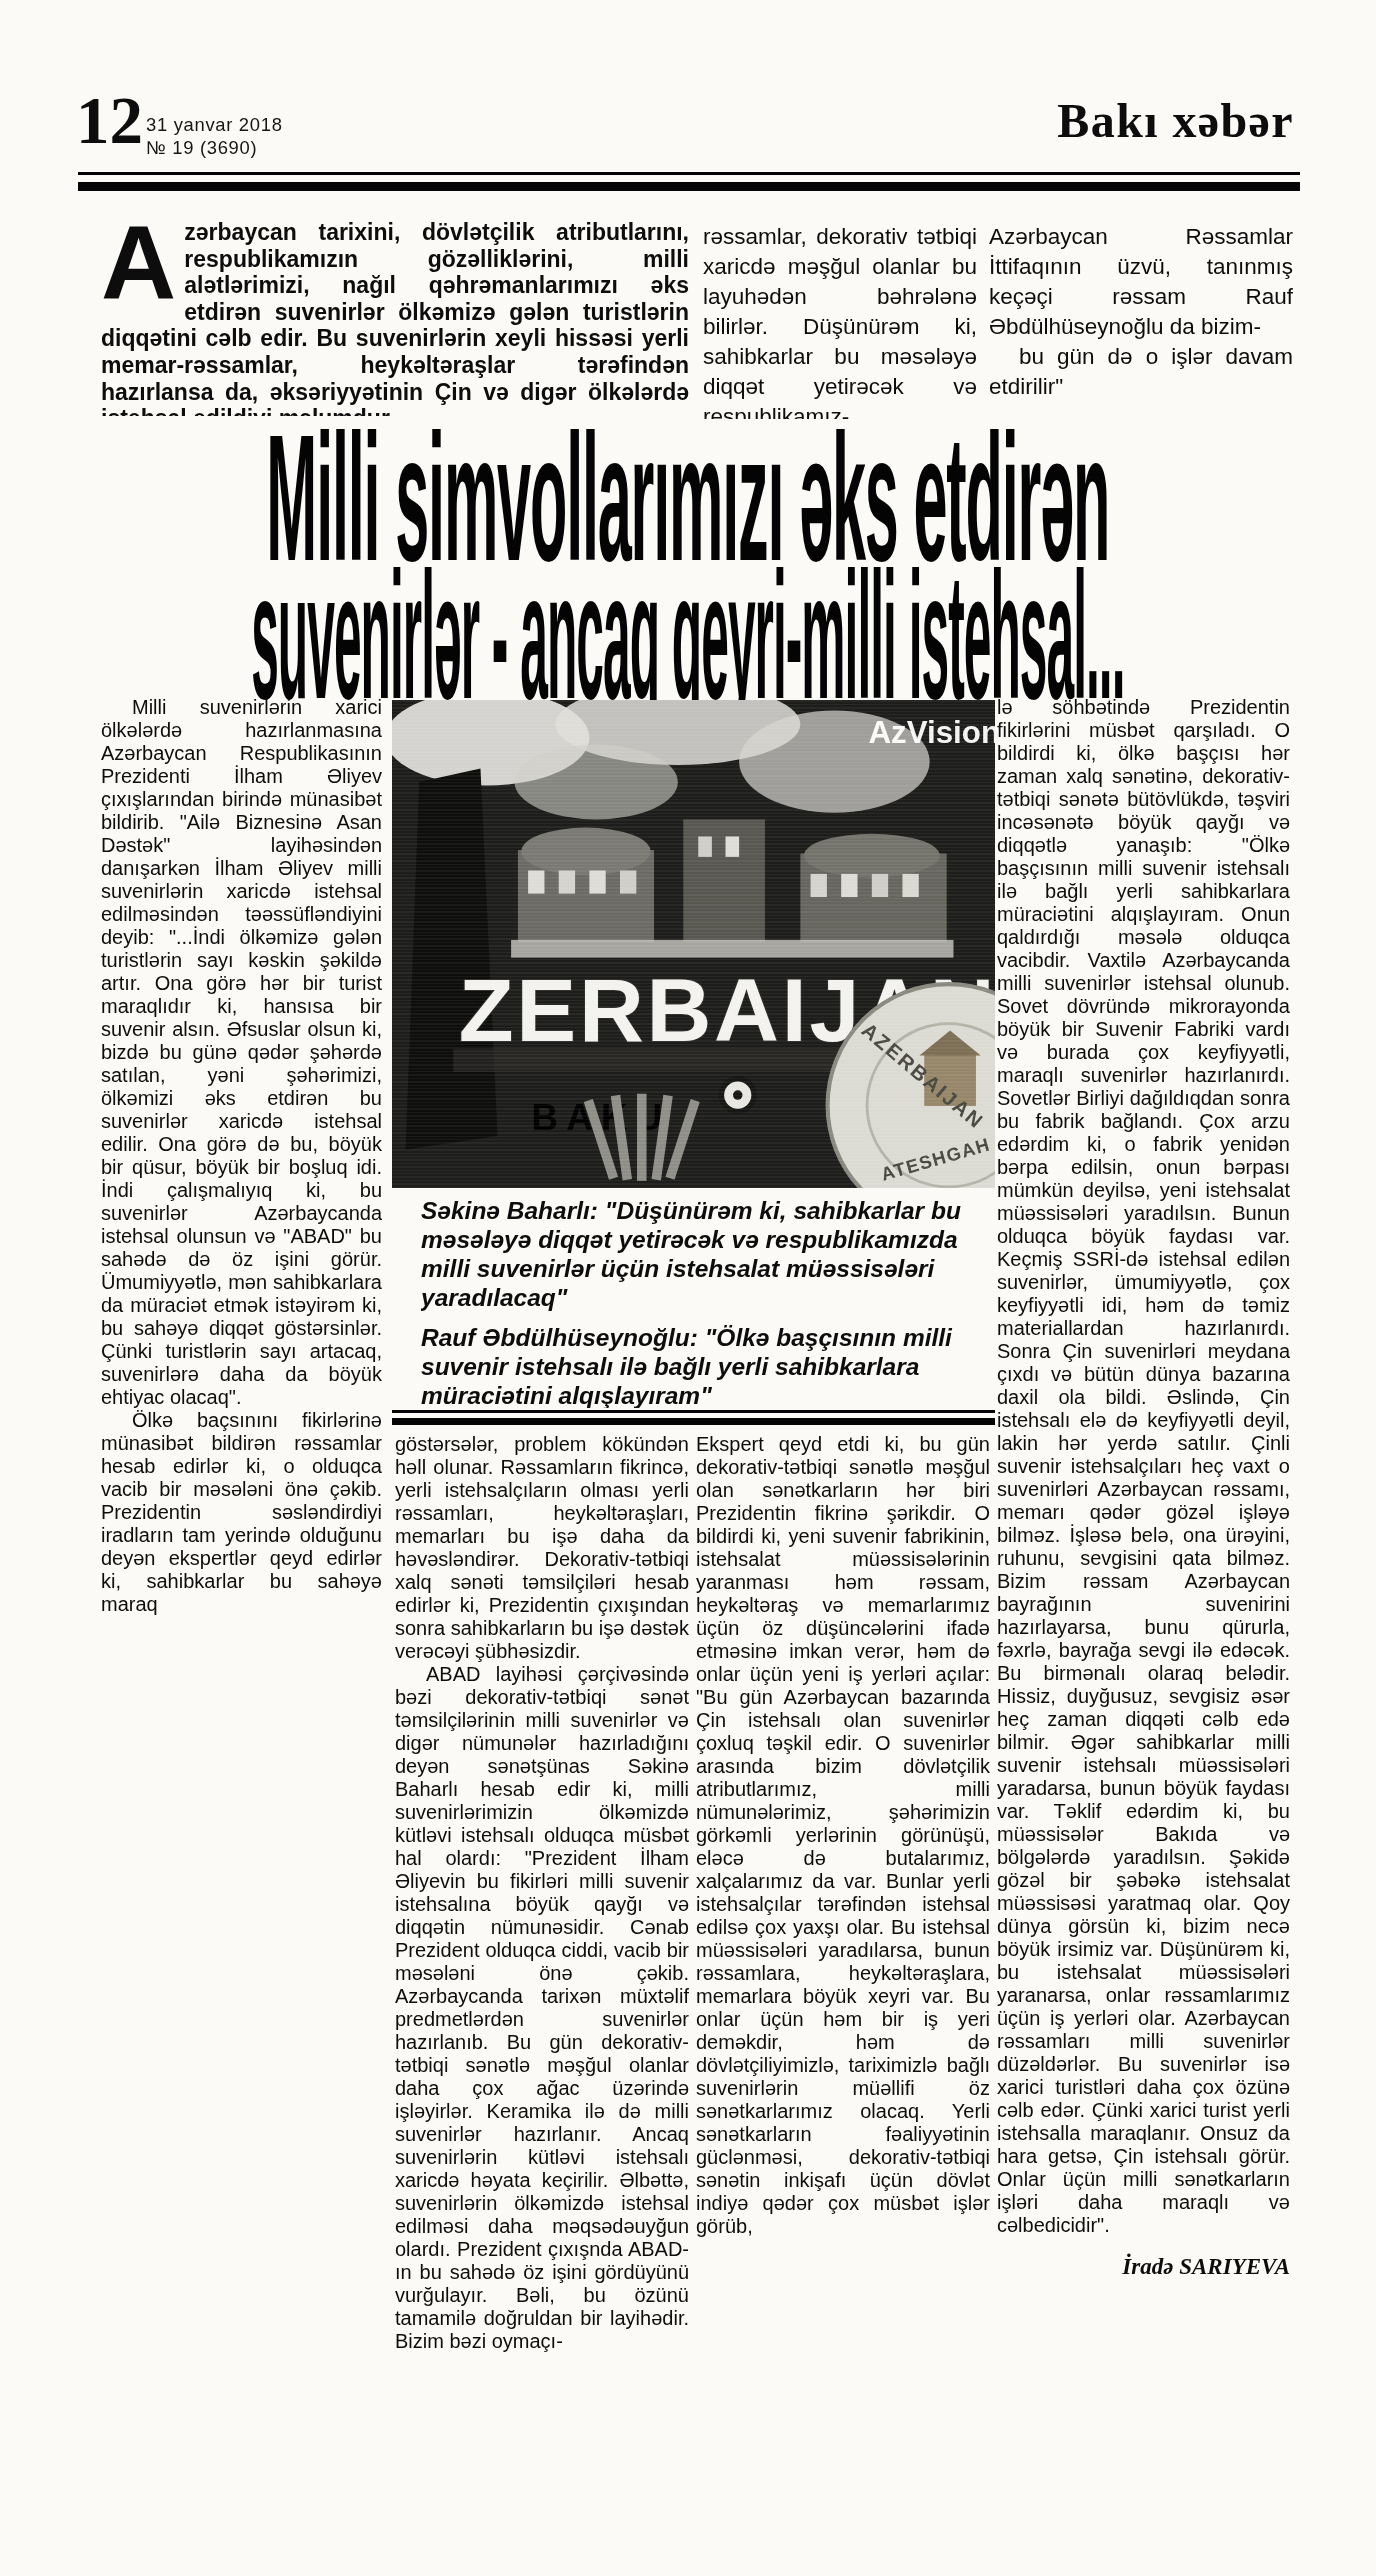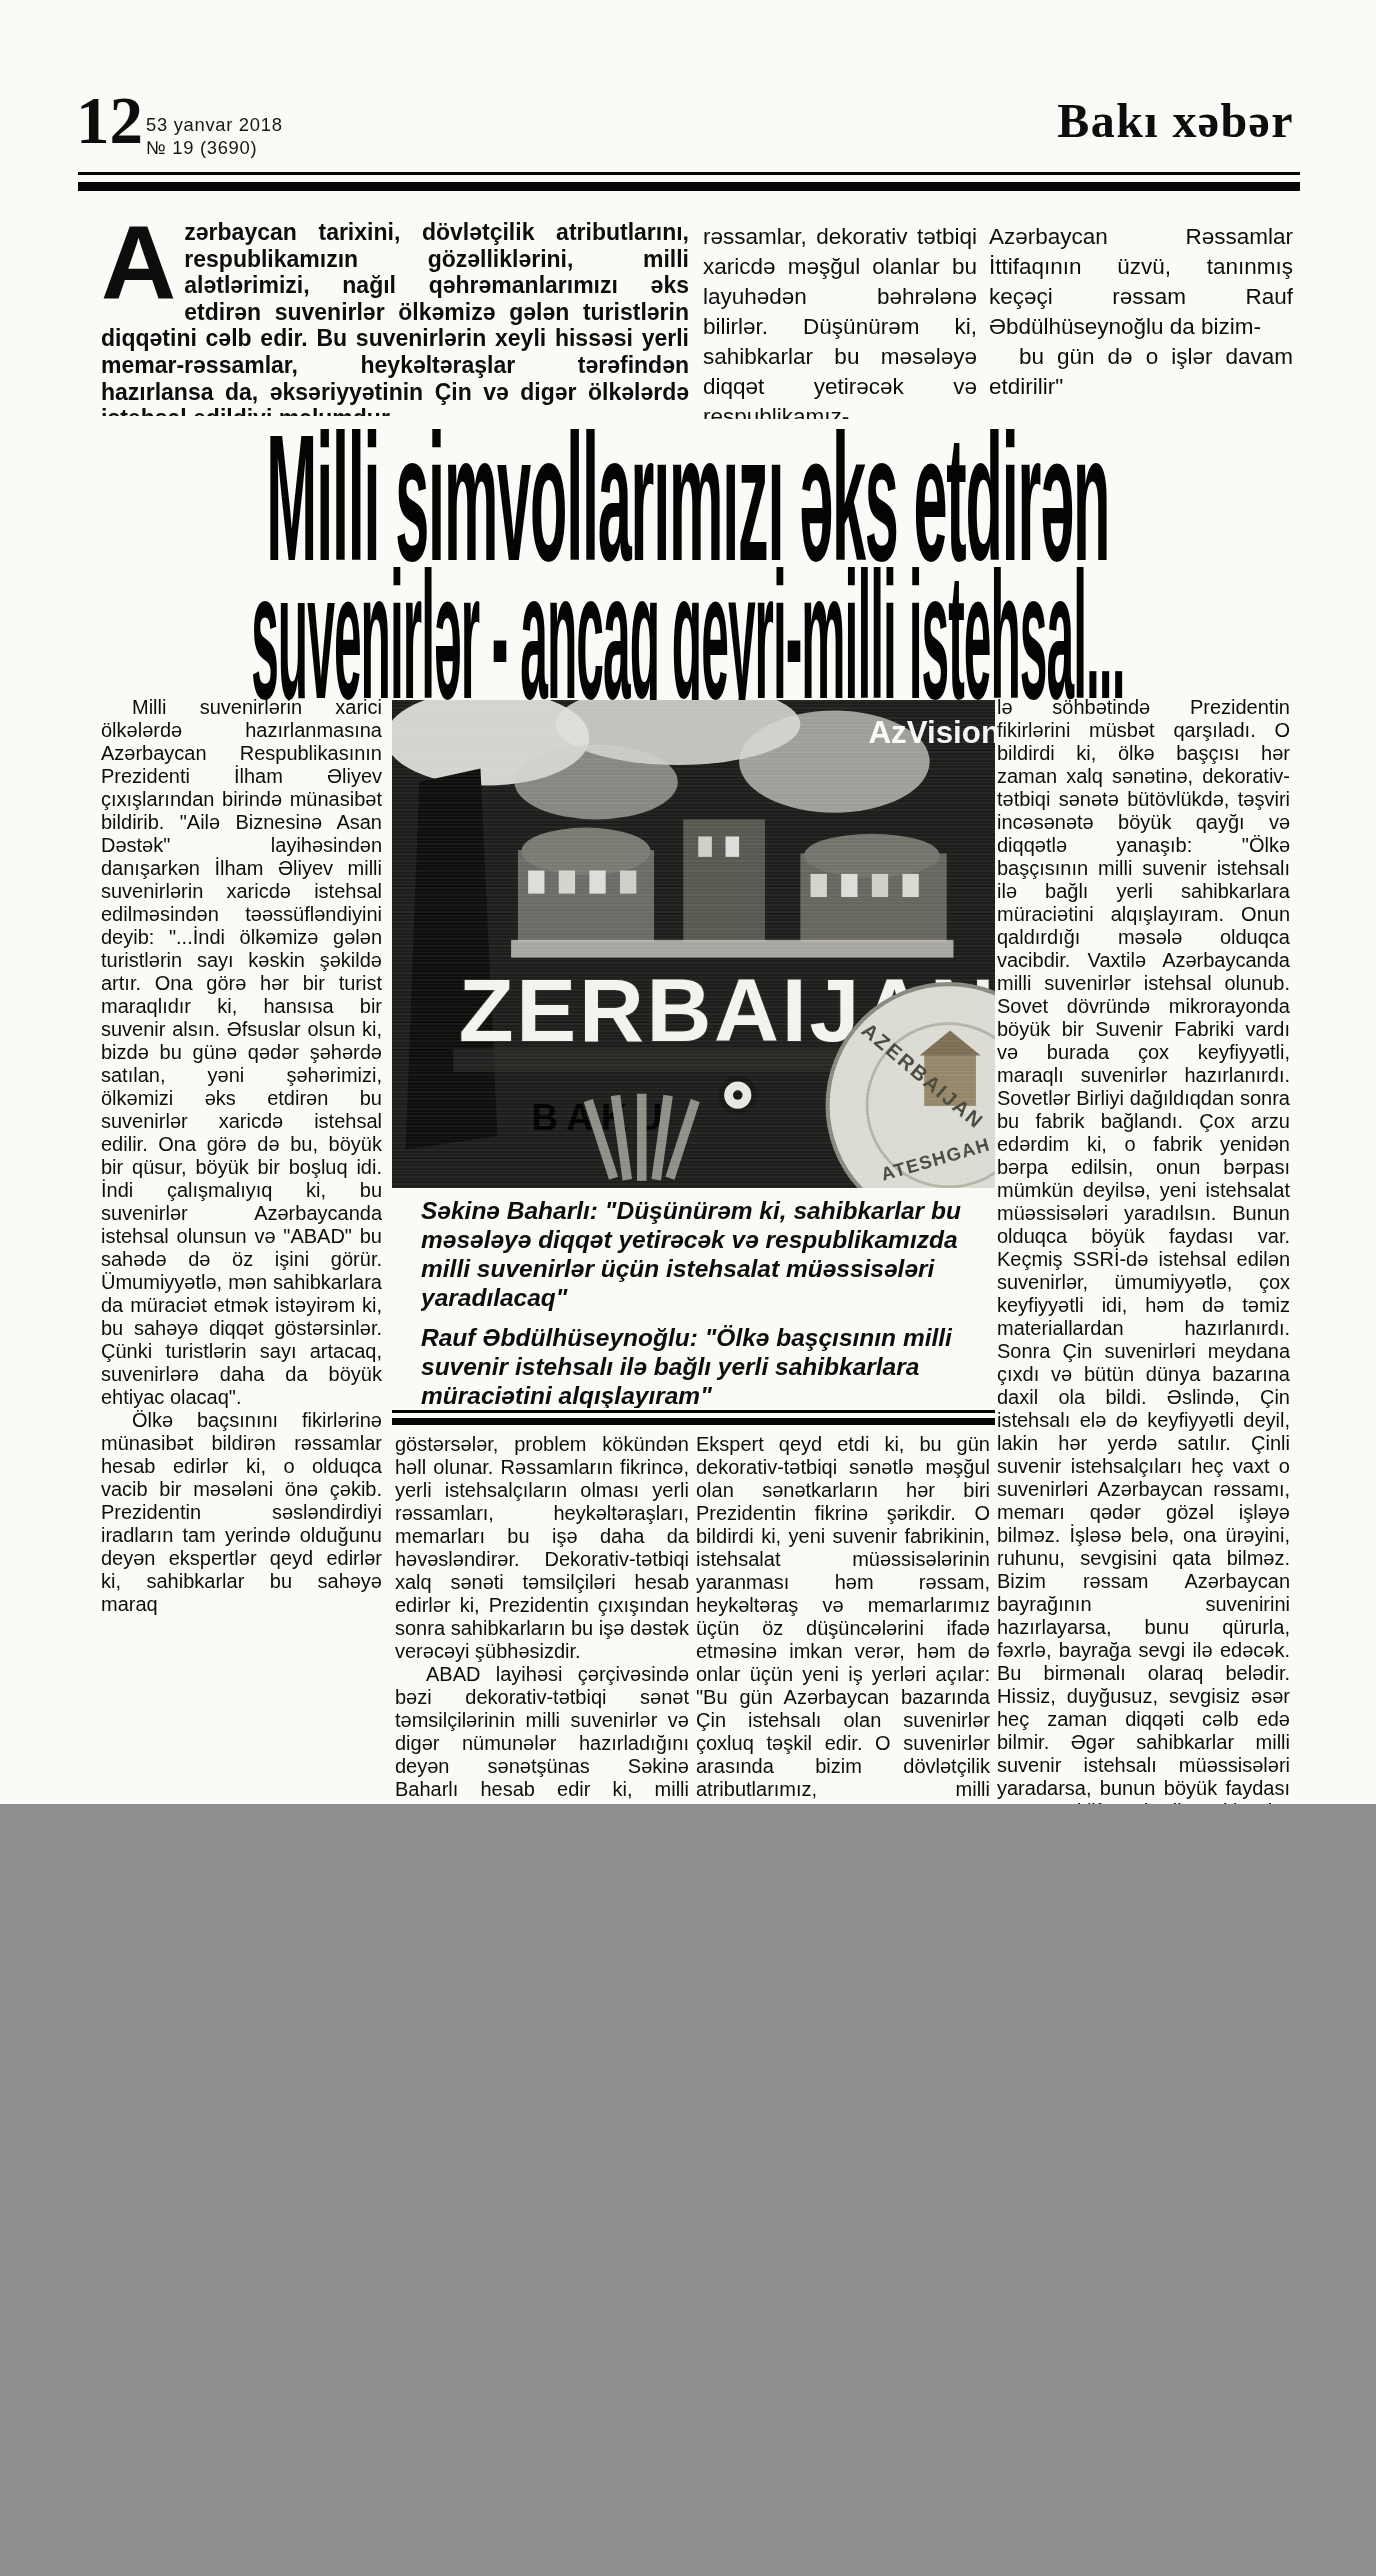--- a/index.html
+++ b/index.html
@@ -1,18 +1,18 @@
 <!DOCTYPE html>
 <html style="font-size:11px"><head>
 <meta charset="utf-8">
 <style>
   html,body{margin:0;padding:0;background:#8e8e8e;}
   .page{
     position:relative;
-    width:1376px;height:1804px;
+    width:1376px;height:2576px;
     background:#fbfaf6;
     font-family:"Liberation Sans", sans-serif;
     color:#0d0d0d;
     overflow:hidden;
   }
   
   .page-number{
     position:absolute;left:76px;top:87px;
     font-family:"Liberation Serif", serif;
     font-weight:bold;font-size:67px;line-height:67px;
@@ -111,21 +111,21 @@
     font-family:Liberation Serif, serif;
   }
 </style>
 </head>
 <body>
 
 <div class="page">
 
   <div class="page-number">12</div>
   <div class="date-block">
-    <div>53 yanvar 2018</div>
+    <div>31 yanvar 2018</div>
     <div>№ 19 (3690)</div>
   </div>
   <div class="masthead">Bakı xəbər</div>
   <div class="rule rule-thin"></div>
   <div class="rule rule-thick"></div>
 
   <div class="lead-col lead-1">
     <span class="drop-cap">A</span><span>zərbaycan tarixini, dövlətçilik atributlarını, respublikamızın gözəlliklərini, milli alətlərimizi, nağıl qəhrəmanlarımızı əks etdirən suvenirlər ölkəmizə gələn turistlərin diqqətini cəlb edir. Bu suvenirlərin xeyli hissəsi yerli memar-rəssamlar, heykəltəraşlar tərəfindən hazırlansa da, əksəriyyətinin Çin və digər ölkələrdə istehsal edildiyi məlumdur.</span>
   </div>
   <div class="lead-col lead-2">rəssamlar, dekorativ tətbiqi xaricdə məşğul olanlar bu layuhədən bəhrələnə bilirlər. Düşünürəm ki, sahibkarlar bu məsələyə diqqət yetirəcək və respublikamız-</div>

